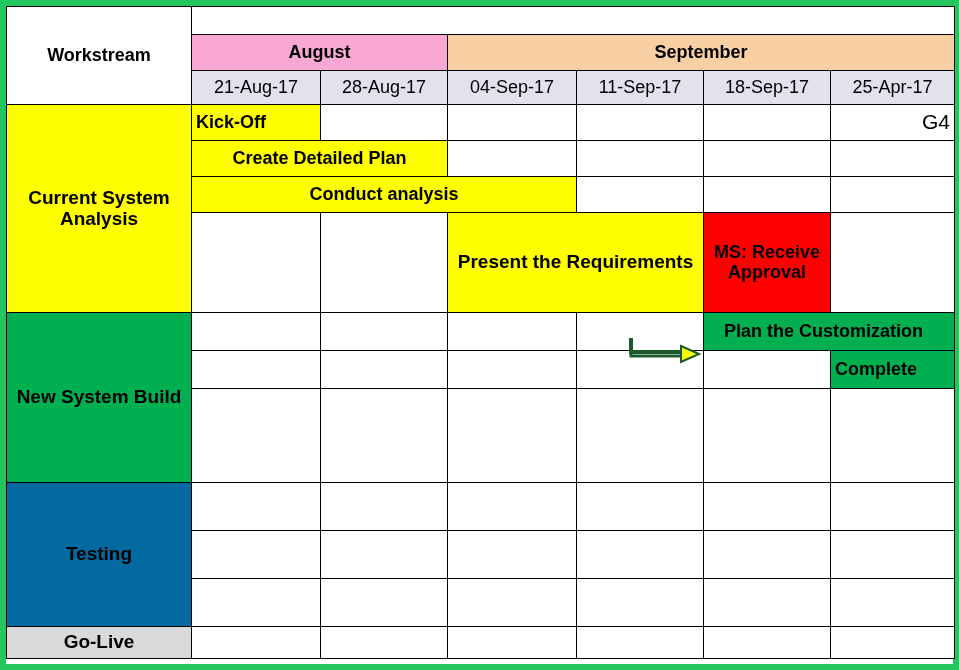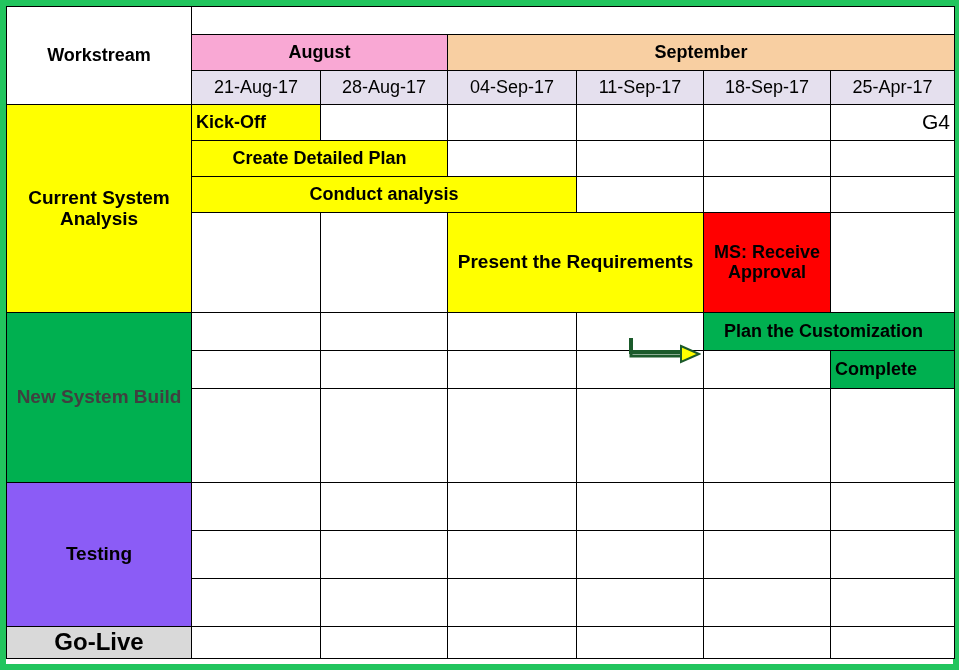--- a/index.html
+++ b/index.html
@@ -45,21 +45,21 @@
   .left { justify-content: flex-start; text-align: left; }
   .right { justify-content: flex-end; text-align: right; }
 
   
   .white   { background: #ffffff; }
   .yellow  { background: #ffff00; }
   .cyan    { background: #f9a8d4; }
   .peach   { background: #f8cfa2; }
   .lav     { background: #e5e0ee; }
   .green   { background: #00b050; }
-  .orange  { background: #8b5cf6; margin-top: 20px; }
+  .orange  { background: #0369a1; margin-top: 20px; }
   .lgrey   { background: #d9d9d9; }
   .red     { background: #ff0000; color:#000;margin-top:13px; }
 
   
   .h-top1   { height: 28px; } 
   .h-months { height: 36px; }
   .h-dates  { height: 34px; margin-top: 20px; }
   .r-task   { height: 36px; }
   .r-task-tall { height: 100px; }
   .r-nb     { height: 38px; }
@@ -207,21 +207,21 @@
     <td class="red">
             <div class="cell bold" style="font-size:18px">MS: Receive Approval</div>
           </td>
     <td class="white">
             <div class="cell"></div>
           </td>
   </tr>
 
   <tr class="r-nb">
     <td rowspan="3" class="green">
-      <div class="cell bold" style="font-size:19px;color:#404040">New System Build</div>
+      <div class="cell bold" style="font-size:19px;color:#000000">New System Build</div>
     </td>
     <td class="white">
             <div class="cell"></div>
           </td>
     <td class="white">
             <div class="cell"></div>
           </td>
     <td class="white">
             <div class="cell"></div>
           </td>
@@ -343,21 +343,21 @@
     <td class="white">
             <div class="cell"></div>
           </td>
     <td class="white">
             <div class="cell"></div>
           </td>
   </tr>
 
   <tr class="r-golive">
     <td class="lgrey">
-      <div class="cell bold" style="font-size:24px">Go-Live</div>
+      <div class="cell bold" style="font-size:19px">Go-Live</div>
     </td>
     <td class="white">
             <div class="cell"></div>
           </td>
     <td class="white">
             <div class="cell"></div>
           </td>
     <td class="white">
             <div class="cell"></div>
           </td>

